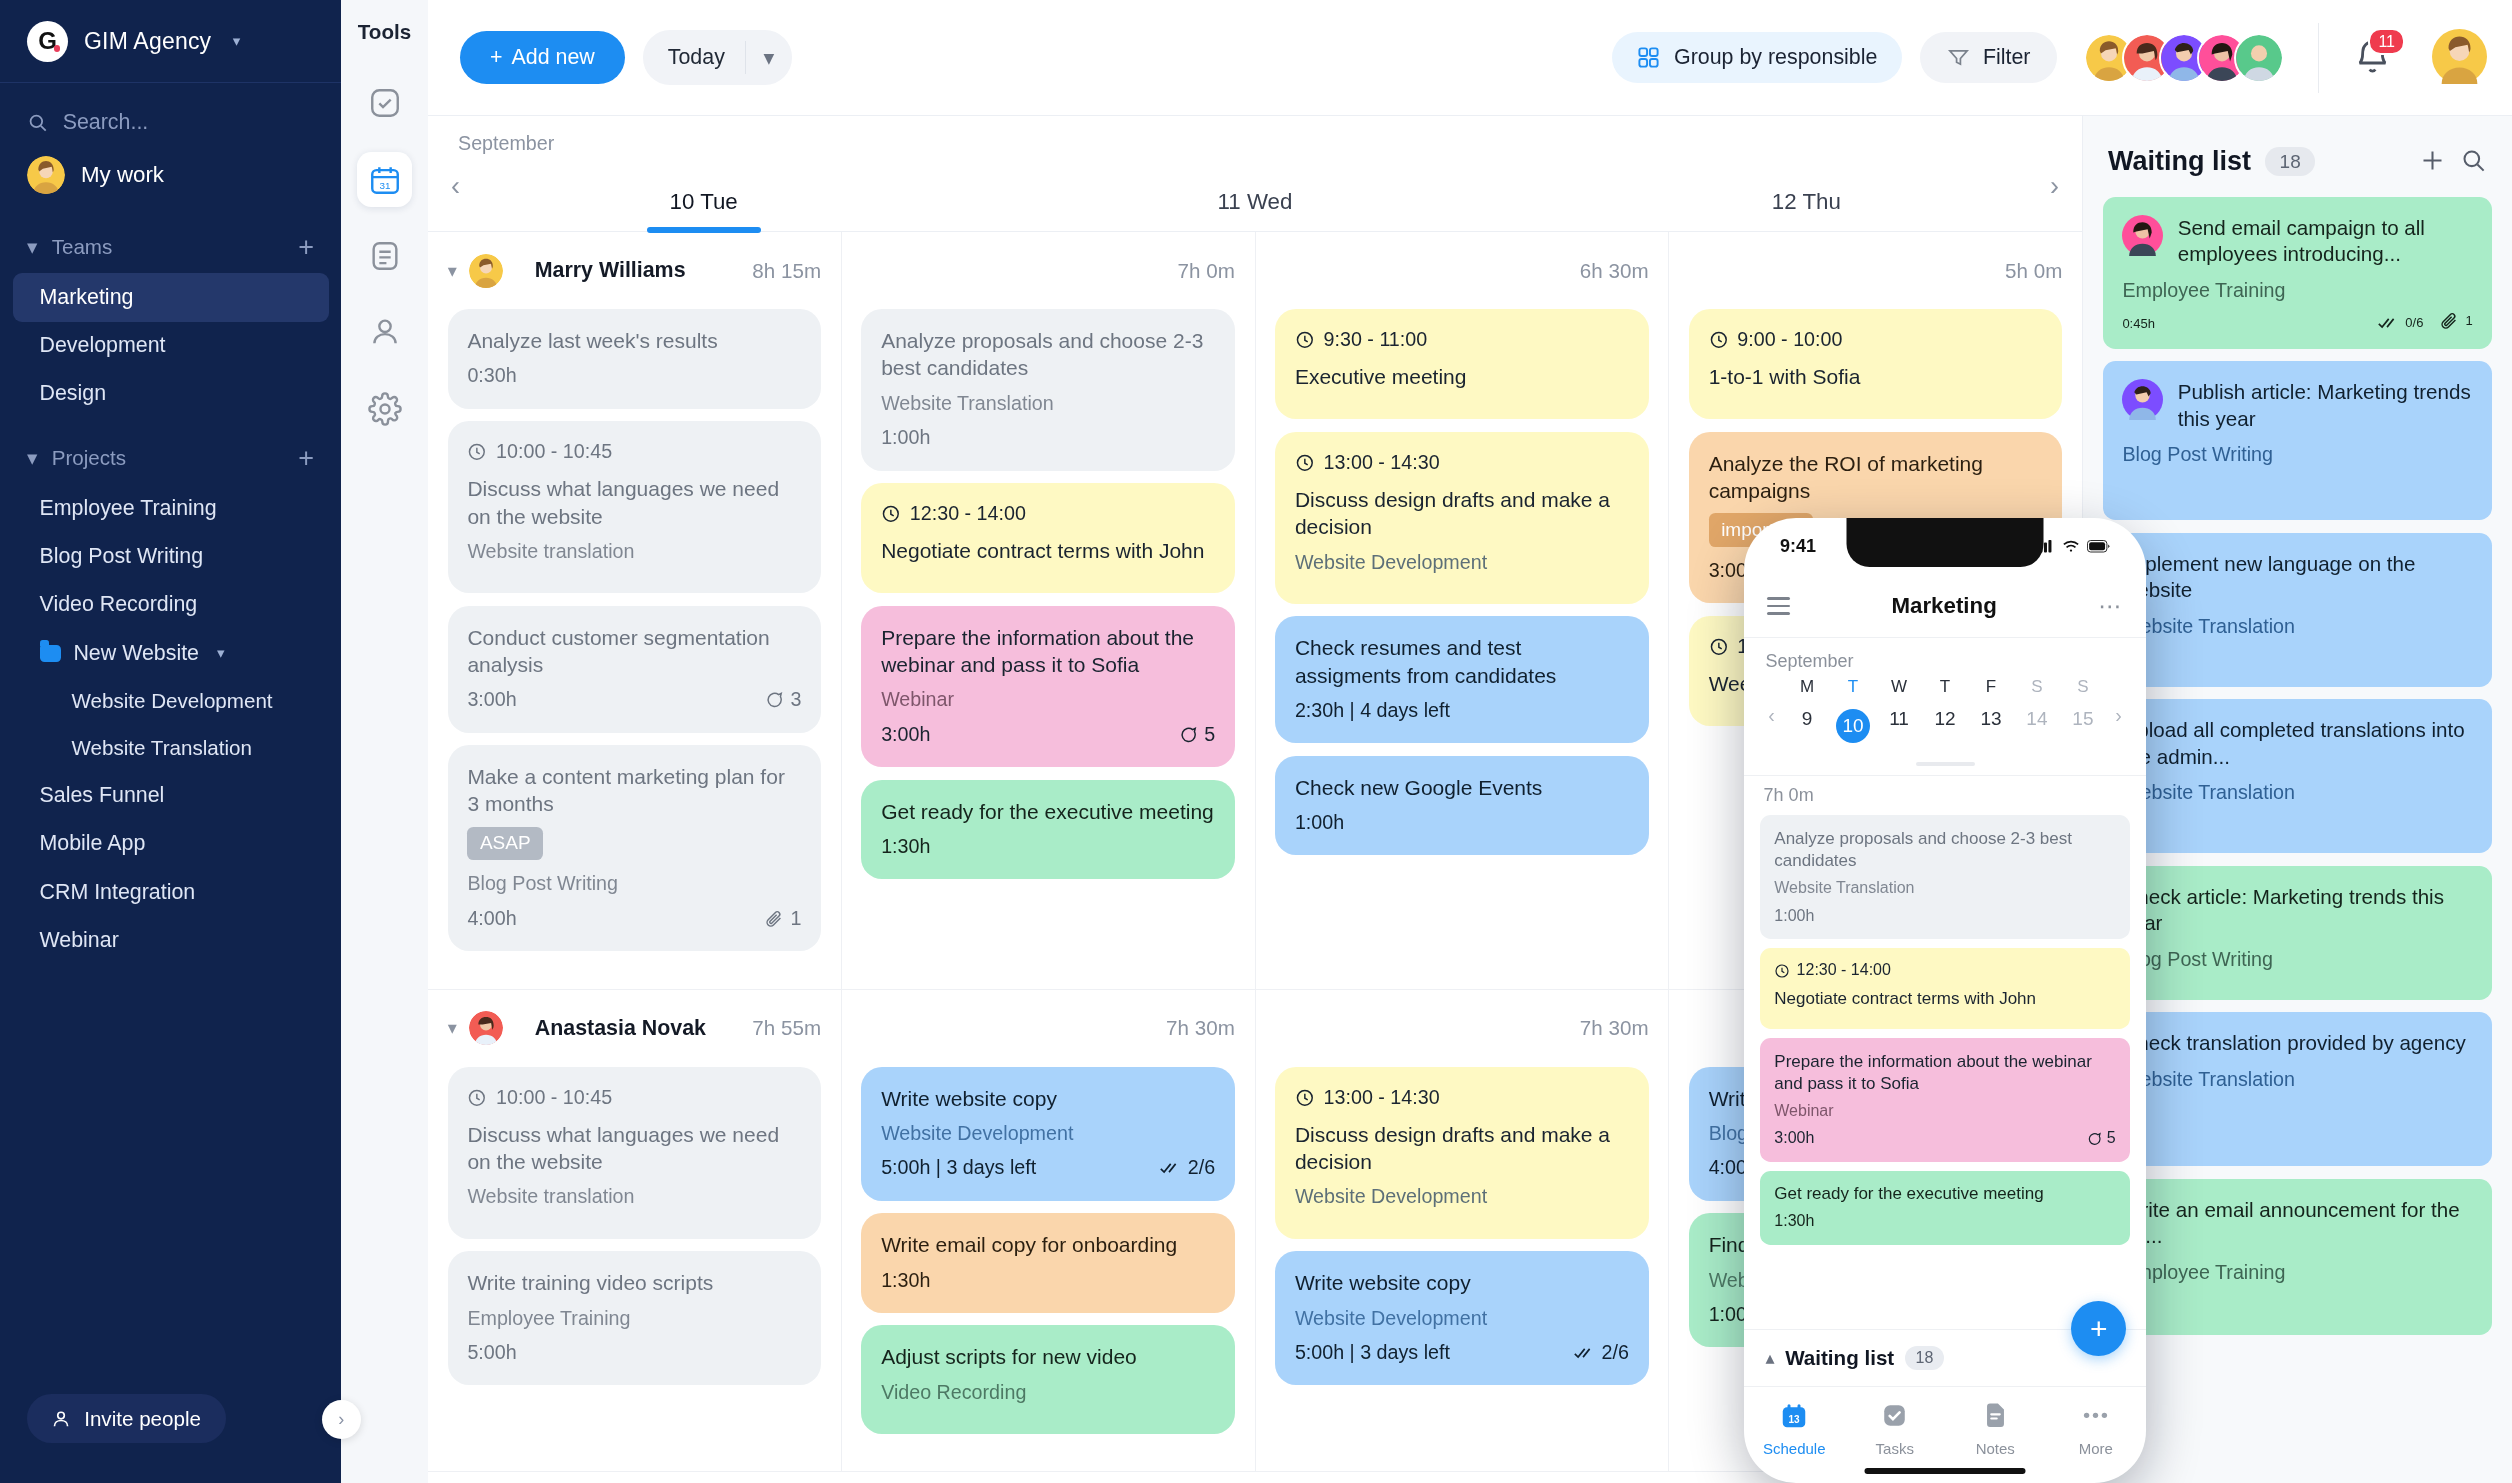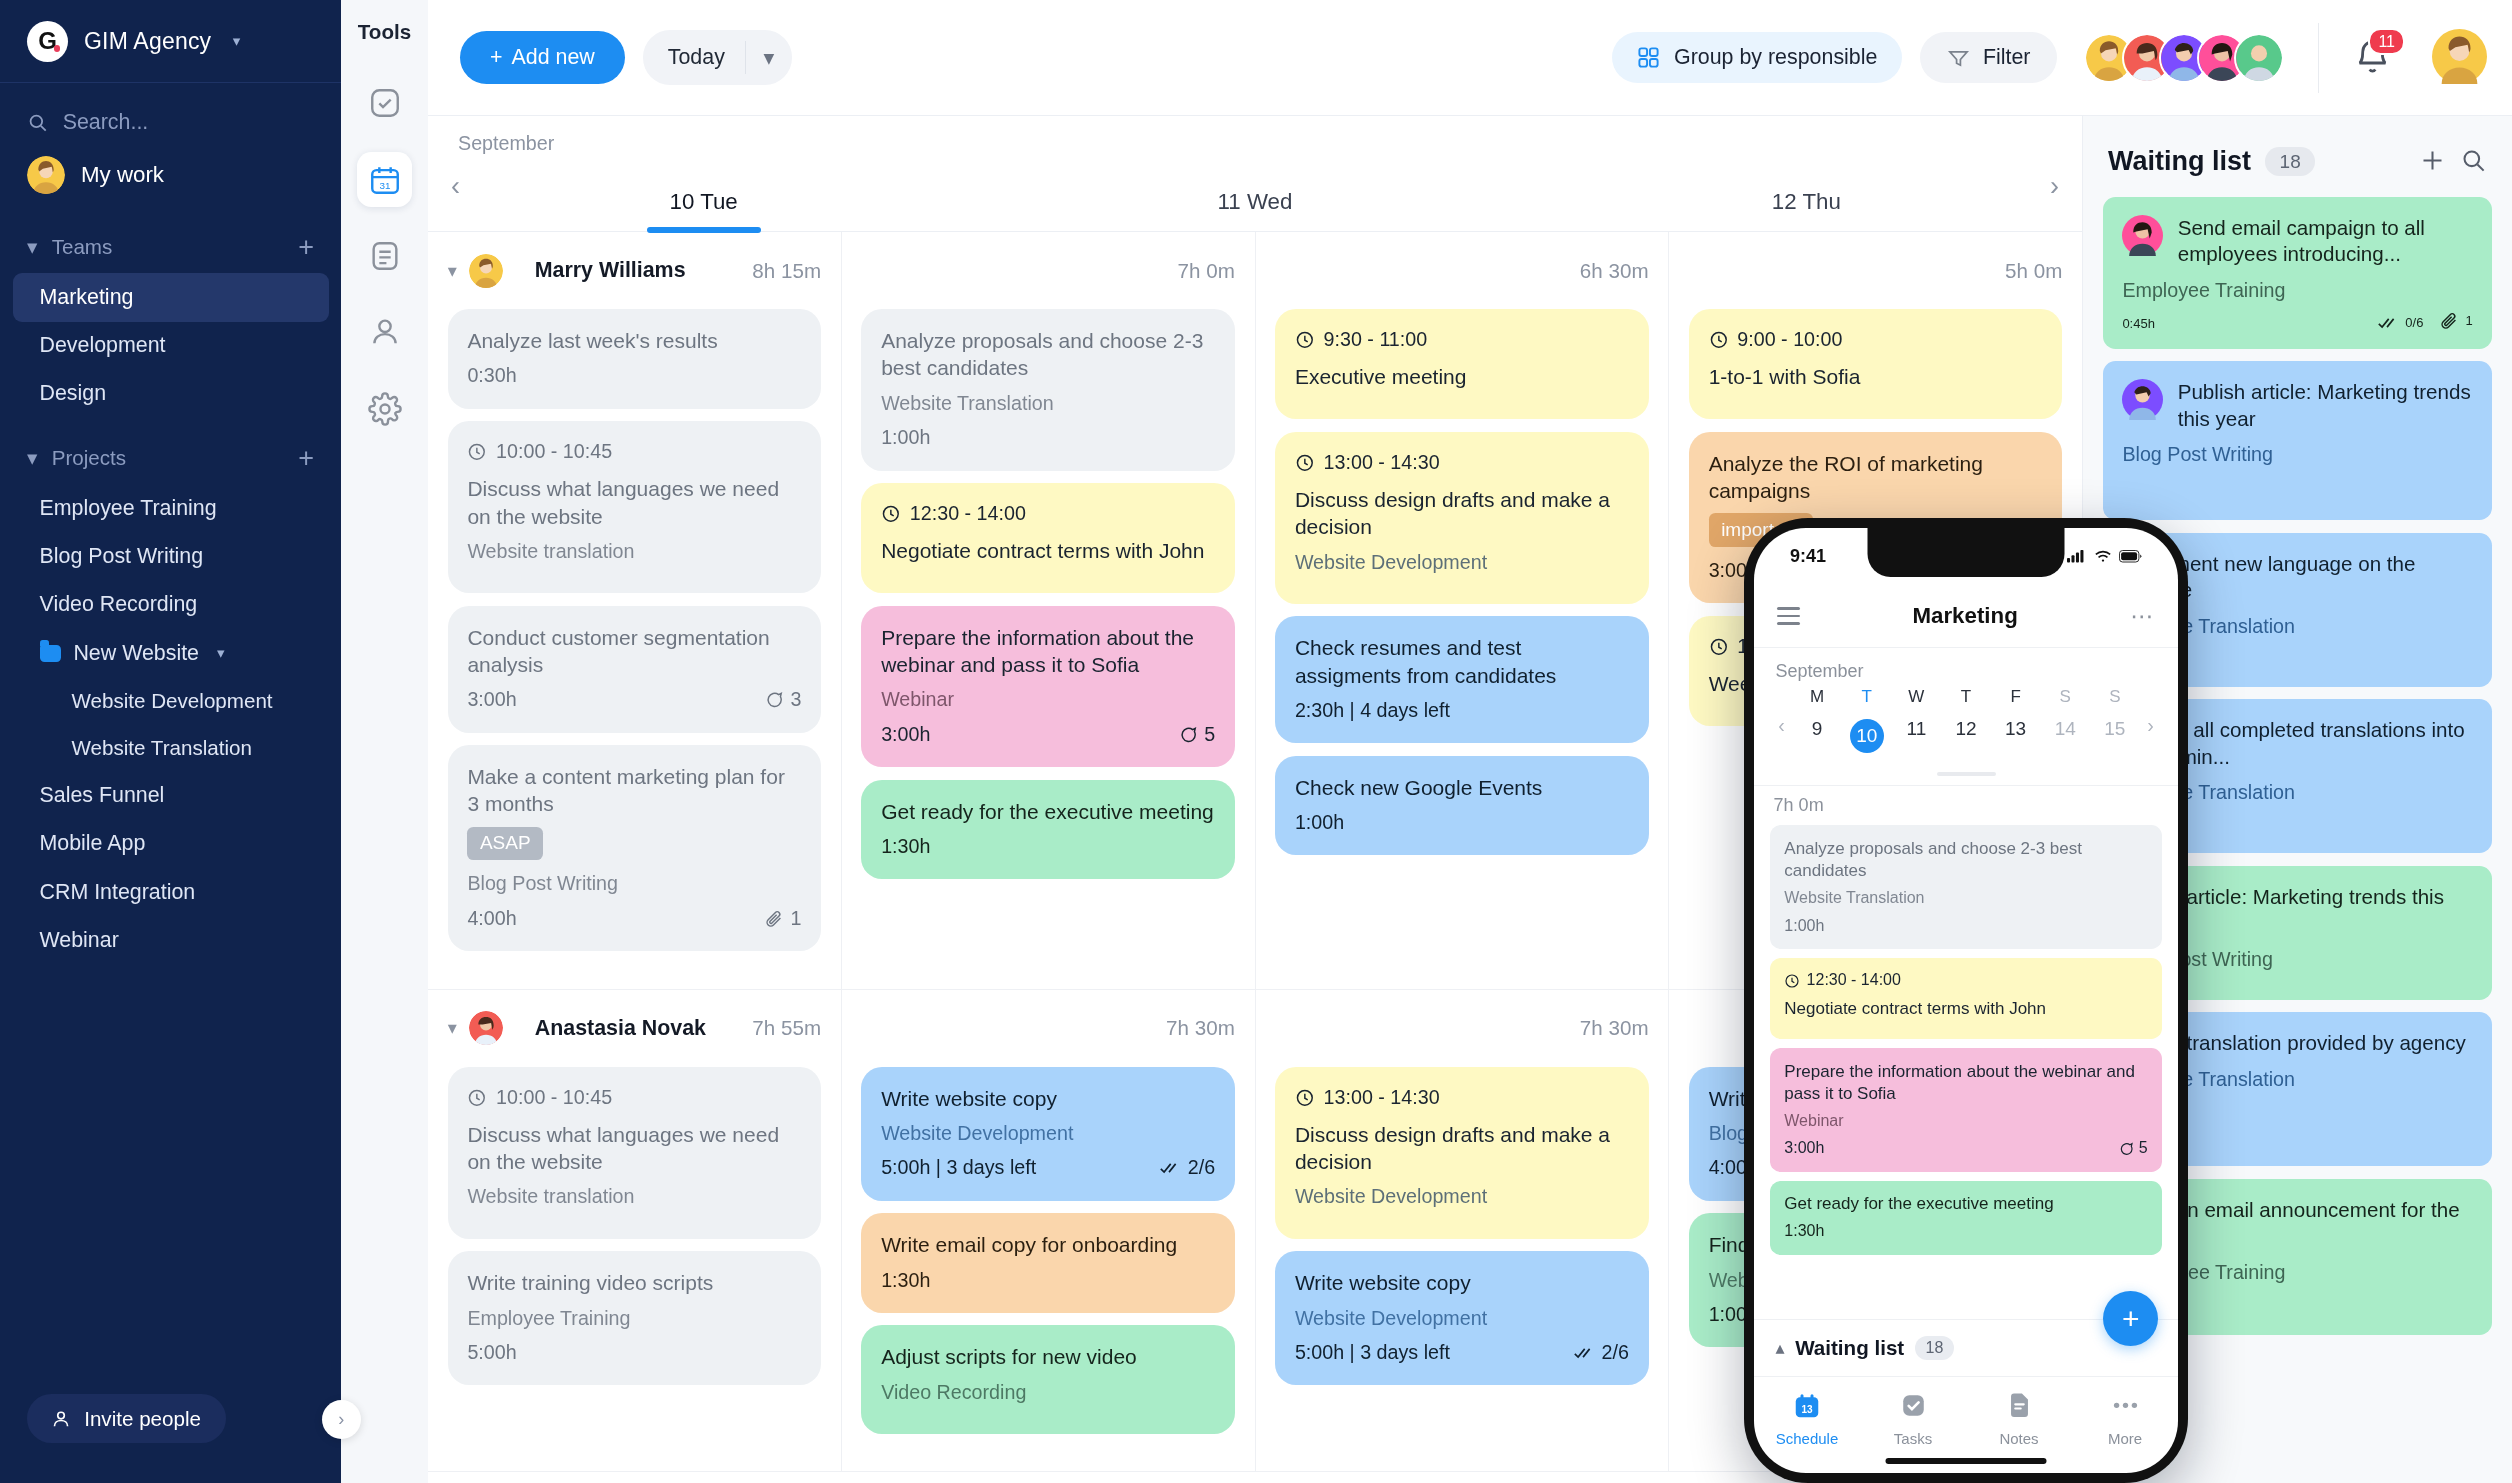--- a/index.html
+++ b/index.html
@@ -109,21 +109,21 @@
   .btn-today .lbl { padding: 14.3px 19.7px 14.3px 25px; }
   .btn-today .div { width: 0.9px; background: #dfe3ea; margin: 10.7px 0; }
   .btn-today .cv { padding: 14.3px 18px; color: #6b7382; display: flex; align-items: center; }
   .spacer { flex: 1; }
   .btn-group {
     background: #e9f4fe; border-radius: 27px; padding: 13.4px 25px; font-size: 21.4px;
     color: #1b2333; display: flex; align-items: center; gap: 14.3px;
   }
   .btn-filter {
     background: #f1f3f7; border-radius: 27px; padding: 13.4px 27px; font-size: 21.4px;
-    color: #1b2333; display: flex; align-items: flex-end; gap: 12.5px;
+    color: #1b2333; display: flex; align-items: center; gap: 12.5px;
   }
   .ava-stack { display: flex; margin-left: 9px; }
   .ava-stack > * { margin-left: -12.5px; border: 2.7px solid #fff; border-radius: 50%; }
   .ava-stack > *:first-child { margin-left: 0; }
   .top-div { width: 0.9px; height: 70px; background: #e8ebf0; margin: 0 16px; }
   .bell { position: relative; width: 41px; height: 41px; color: #49505d; }
   .bell .badge {
     position: absolute; top: -9px; right: -10.7px; background: #ef3b4e; color: #fff;
     font-size: 16px; border-radius: 12.5px; padding: 2.7px 8px; min-width: 30px;
     text-align: center; border: 2.7px solid #fff; line-height: 1.1;
@@ -220,22 +220,22 @@
     border-radius: 12.5px; padding: 18px 19.7px; margin-bottom: 12.5px; font-size: 20.6px;
   }
   .wl-row { display: flex; gap: 14.3px; align-items: flex-start; margin-bottom: 10.7px; }
   .wl-row .tx { flex: 1; line-height: 1.3; }
   .wl-meta { display: flex; align-items: flex-end; font-size: 13px; }
   .wl-meta .left { flex: 1; }
   .wl-meta .ic { display: inline-flex; align-items: center; gap: 6.3px; margin-left: 16px; }
 
   
   .phone {
-    position: absolute; left: 1744px; top: 518px; width: 444px; height: 965px;
-    background: #111; border-radius: 64px; padding: 10px;
+    position: absolute; left: 1744px; top: 518px; width: 402px; height: 965px;
+    background: #111; border-radius: 64px; padding: 0;
     box-shadow: 0 18px 54px rgba(10,20,40,.32);
   }
   .pscreen {
     width: 100%; height: 100%; background: #fff; border-radius: 52px;
     overflow: hidden; position: relative; display: flex; flex-direction: column;
   }
   .notch {
     position: absolute; top: 0; left: 50%; transform: translateX(-50%);
     width: 197px; height: 49px; background: #111; border-radius: 0 0 23px 23px; z-index: 5;
   }

